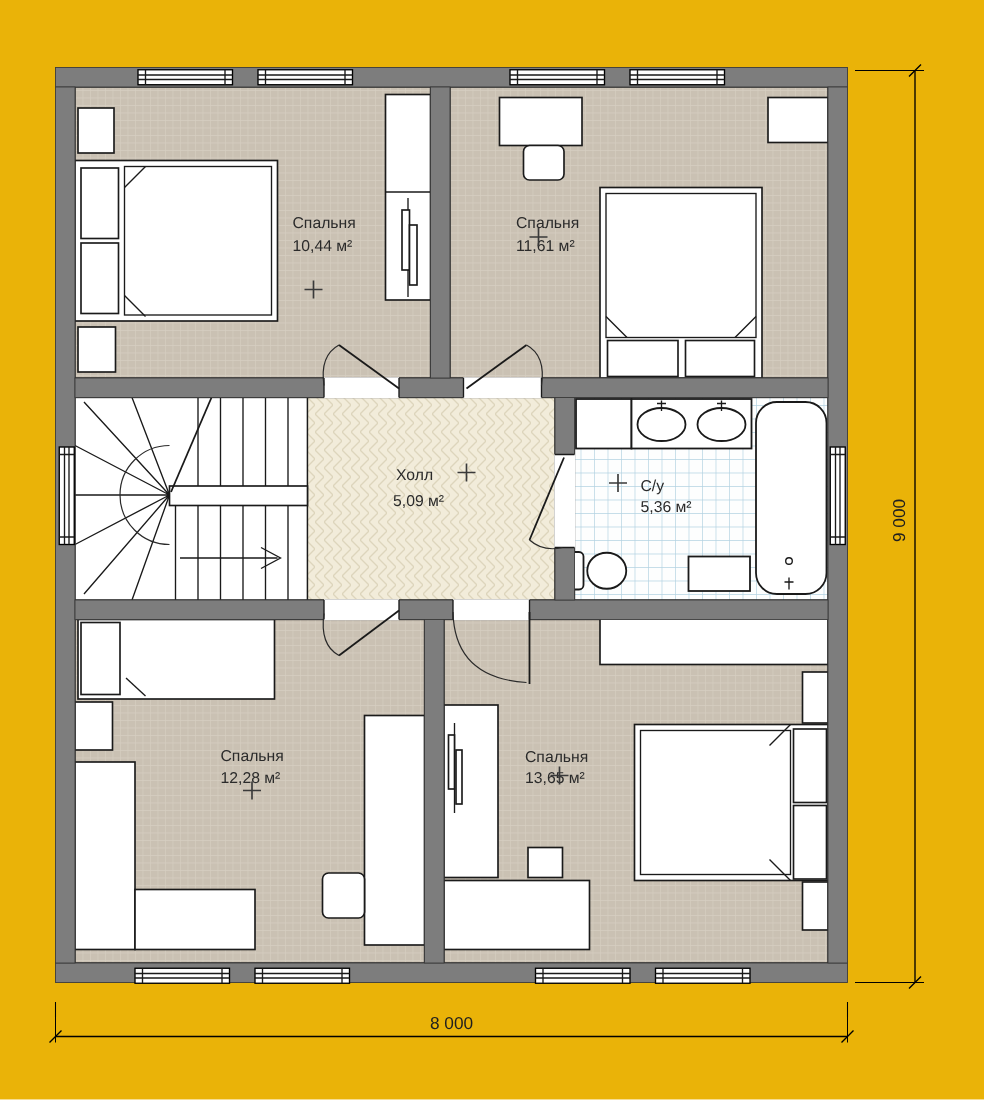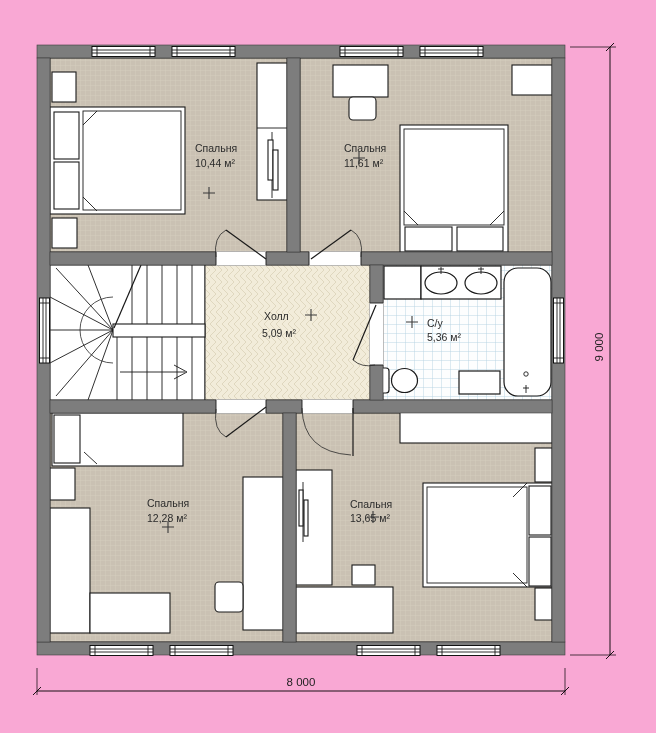--- a/index.html
+++ b/index.html
@@ -1,16 +1,16 @@
 <!DOCTYPE html>
 <html><head>
 <meta charset="utf-8">
 <style>
   html,body{margin:0;padding:0;background:#ffffff;}
-  .plan-wrap{position:relative;width:656px;height:733px;background:#f9a8d4;font-family:"Liberation Sans",sans-serif;}
+  .plan-wrap{position:relative;width:656px;height:733px;background:#eab308;font-family:"Liberation Sans",sans-serif;}
   svg{display:block;}
   .lbl{font:10.5px "Liberation Sans",sans-serif;fill:#2b2b2b;}
   .dim{font:11.5px "Liberation Sans",sans-serif;fill:#1f1f1f;}
   .furn{fill:#ffffff;stroke:#1a1a1a;stroke-width:1.1;}
   .fix{fill:#ffffff;stroke:#1a1a1a;stroke-width:1.2;}
   .thin{stroke:#1a1a1a;stroke-width:0.9;fill:none;}
   .wall{stroke:#3c3c3c;stroke-width:0.6;}
   .floor{stroke:#1a1a1a;stroke-width:0.9;}
   .jamb{stroke:#1a1a1a;stroke-width:0.9;}
   .leaf{stroke:#1a1a1a;stroke-width:1.2;fill:none;}

